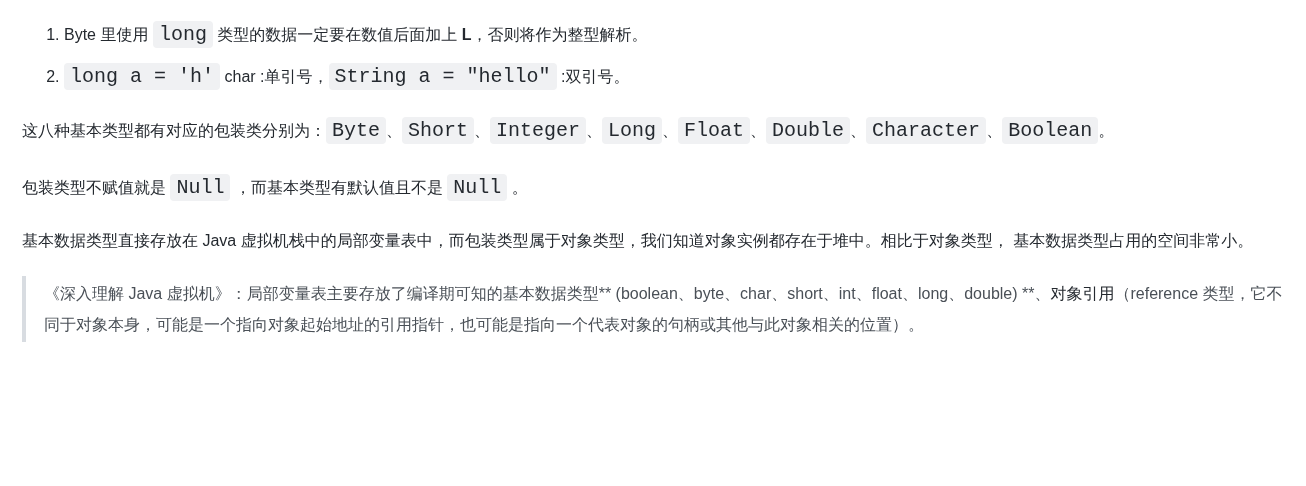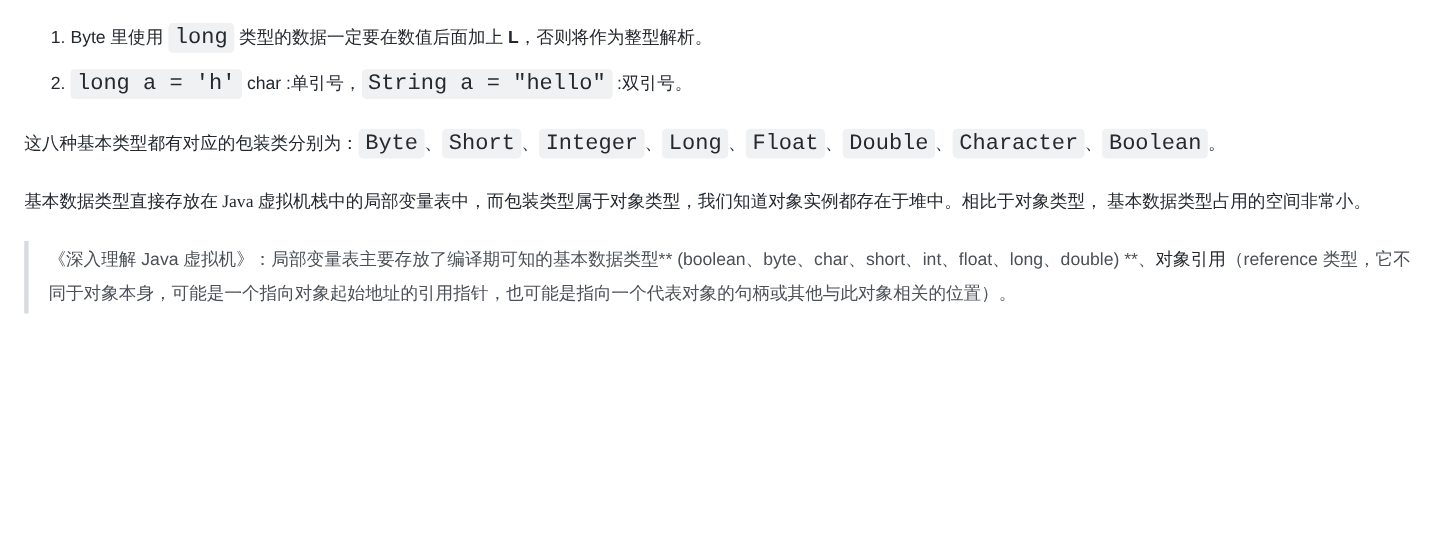--- a/index.html
+++ b/index.html
@@ -42,21 +42,20 @@
     padding: 2px 6px;
     font-size: 20px;
     color: #24292f;
     white-space: pre;
   }
   p.para {
     margin: 0 0 20px 0;
     line-height: 1.85;
   }
   p.para.tight {
-    font-family: Liberation Serif, serif;
   }
   .bold-inline { font-weight: bold; }
   blockquote.quote {
     margin: 6px 0 0 0;
     padding: 2px 0 2px 18px;
     border-left: 4px solid #d8dce1;
     color: #4a5057;
     line-height: 1.95;
   }
   blockquote.quote p {
@@ -71,20 +70,21 @@
 <div class="page">
 
 
   <ol class="notice-list">
     <li><span>Byte 里使用 </span><code class="code">long</code><span> 类型的数据一定要在数值后面加上 </span><span class="bold-inline">L</span><span>，否则将作为整型解析。</span></li>
     <li><code class="code">long a = 'h'</code><span> char :单引号，</span><code class="code">String a = "hello"</code><span> :双引号。</span></li>
   </ol>
 
   <p class="para"><span>这八种基本类型都有对应的包装类分别为：</span><code class="code">Byte</code><span class="sep">、</span><code class="code">Short</code><span class="sep">、</span><code class="code">Integer</code><span class="sep">、</span><code class="code">Long</code><span class="sep">、</span><code class="code">Float</code><span class="sep">、</span><code class="code">Double</code><span class="sep">、</span><code class="code">Character</code><span class="sep">、</span><code class="code">Boolean</code><span>。</span></p>
 
+  <p class="para"><span>包装类型不赋值就是 </span><code class="code">Null</code><span> ，而基本类型有默认值且不是 </span><code class="code">Null</code><span> 。</span></p>
 
 
   <p class="para tight">基本数据类型直接存放在 Java 虚拟机栈中的局部变量表中，而包装类型属于对象类型，我们知道对象实例都存在于堆中。相比于对象类型， 基本数据类型占用的空间非常小。</p>
 
   <blockquote class="quote">
     <p><span>《深入理解 Java 虚拟机》：局部变量表主要存放了编译期可知的基本数据类型** (boolean、byte、char、short、int、float、long、double) **、</span><span class="strong">对象引用</span><span>（reference 类型，它不同于对象本身，可能是一个指向对象起始地址的引用指针，也可能是指向一个代表对象的句柄或其他与此对象相关的位置）。</span></p>
   </blockquote>
 
 </div>
 

